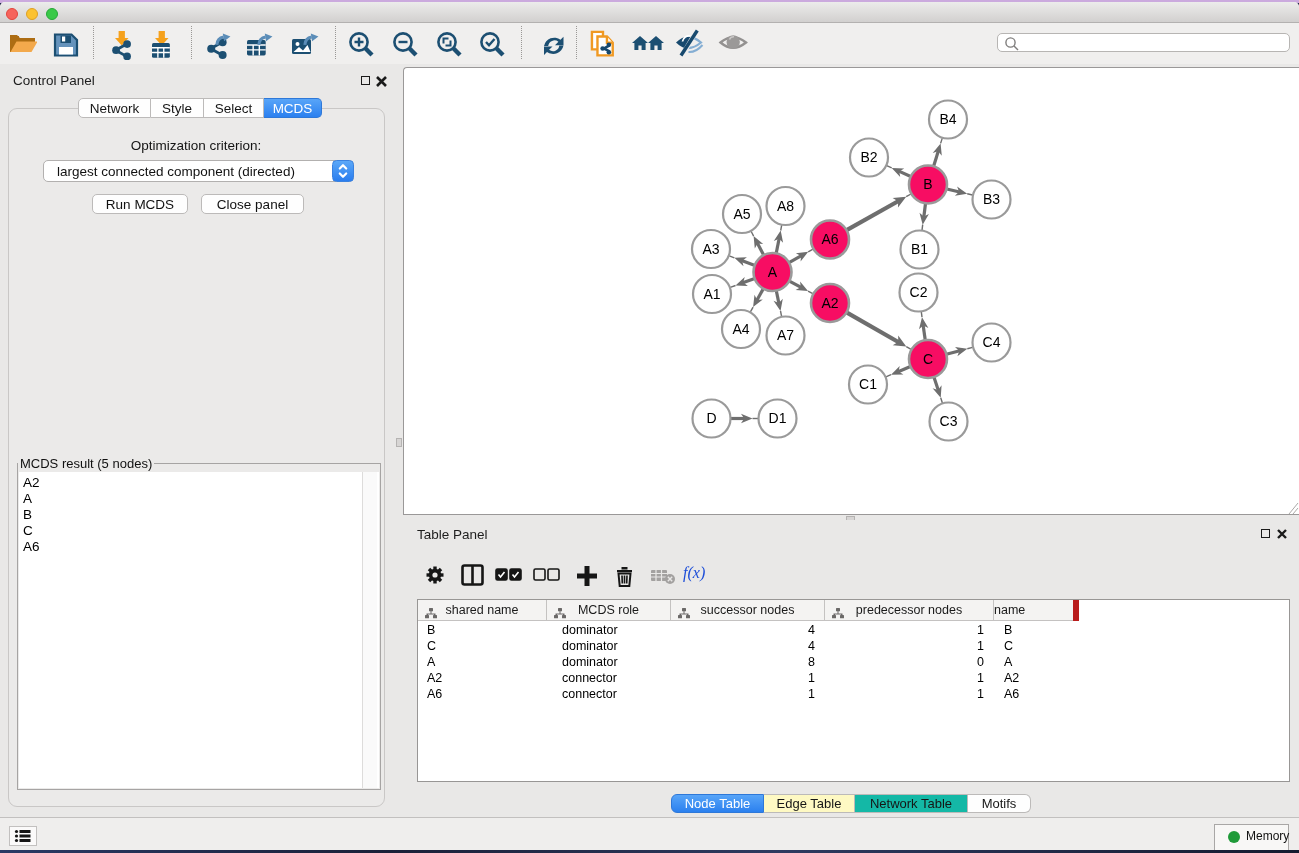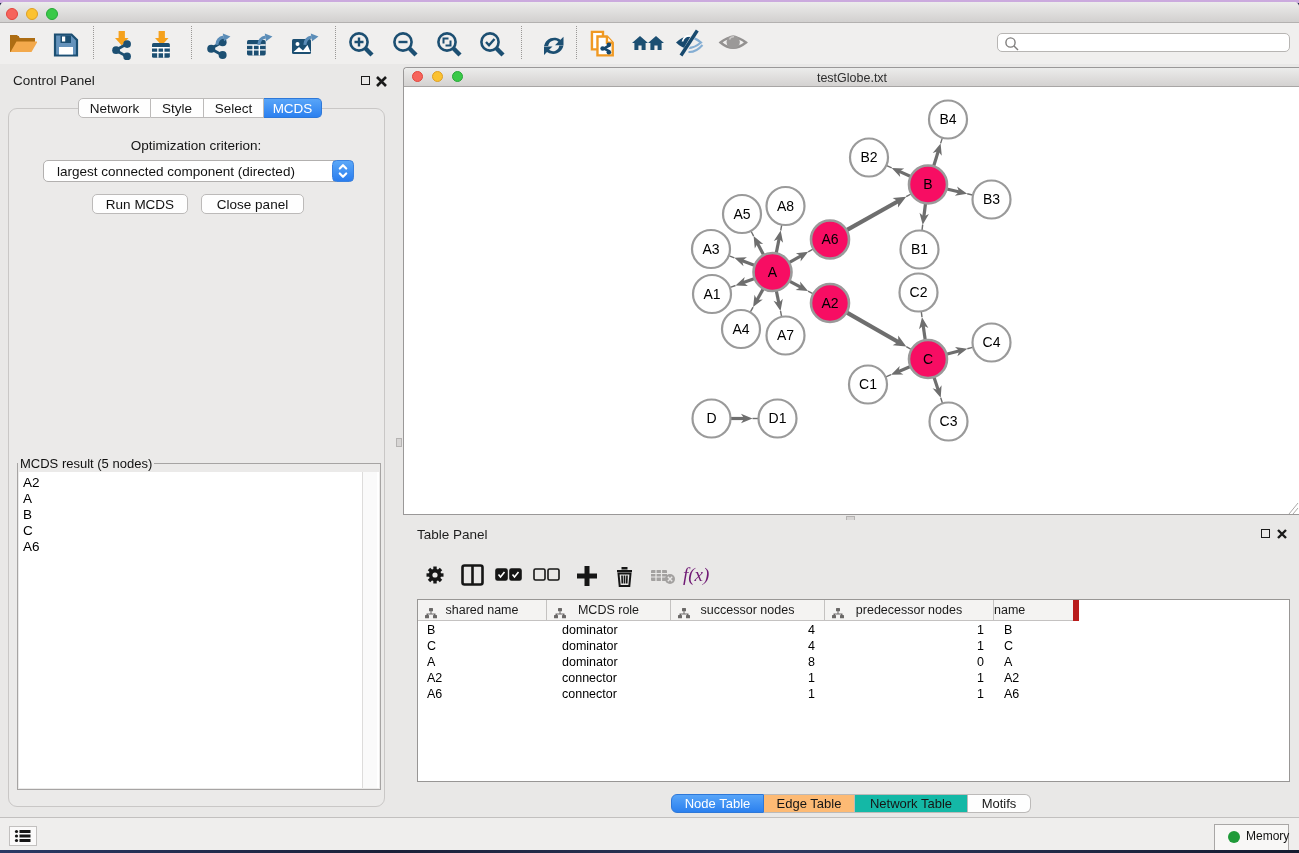--- a/index.html
+++ b/index.html
@@ -221,26 +221,20 @@
       <div class="abs" style="left:201px;top:130px;width:103px;height:20px;background:#fefefe;border:1px solid #bcbab9;border-radius:5px;font-size:13.5px;color:#111;text-align:center;line-height:20px">Close panel</div>
       <fieldset class="abs" style="left:17px;top:392px;width:364px;height:334px;border:1px solid #a6a4a3;padding:0">
         <legend style="padding:0 2px;font-size:13px;color:#111">MCDS result (5 nodes)</legend>
         <div class="abs" style="left:1px;top:1px;right:1px;bottom:1px;background:#fff">
           <div style="font-size:13.5px;color:#000;line-height:16px;padding:3px 0 0 4px">A2<br>A<br>B<br>C<br>A6</div>
           <div class="abs" style="right:2px;top:0;width:15px;bottom:0;background:#fafafa;border-left:1px solid #dddcdb"></div>
         </div>
       </fieldset>
     </div>
 <div class="abs" style="left:403px;top:65px;width:896px;height:448px;background:#fff;border:1px solid #9a9898;border-right:none;border-radius:4px 0 0 0">
-      <div class="abs" style="left:0;top:0;width:896px;height:19px;background:linear-gradient(#ececeb,#d4d2d1);border-bottom:1px solid #a8a6a5;border-radius:4px 0 0 0">
-        <div class="abs tl" style="left:8px;top:3px;width:11px;height:11px;background:#f6645c;border:1px solid #e2463d"></div>
-        <div class="abs tl" style="left:28px;top:3px;width:11px;height:11px;background:#fbc231;border:1px solid #dfa023"></div>
-        <div class="abs tl" style="left:48px;top:3px;width:11px;height:11px;background:#3ac948;border:1px solid #27a838"></div>
-        <div class="abs" style="width:100%;text-align:center;top:2.5px;font-size:12.5px;color:#2e2e2e">testGlobe.txt</div>
-      </div>
       <svg class="abs" style="left:0;top:19px" width="896" height="427" viewBox="0 0 896 427">
         <line x1="331.5" y1="198.5" x2="326.3" y2="200.3" stroke="#6e6e6e" stroke-width="1.4"></line>
 <line x1="353.5" y1="190.5" x2="338.8" y2="195.8" stroke="#6e6e6e" stroke-width="3.2"></line>
 <polygon points="331.5,198.5 340.7,190.1 339.3,195.6 343.9,199.0" fill="#6e6e6e"></polygon>
 <line x1="404.0" y1="204.1" x2="408.8" y2="206.7" stroke="#6e6e6e" stroke-width="1.4"></line>
 <line x1="382.6" y1="192.6" x2="397.1" y2="200.4" stroke="#6e6e6e" stroke-width="3.2"></line>
 <polygon points="404.0,204.1 391.6,202.9 396.7,200.2 396.1,194.5" fill="#6e6e6e"></polygon>
 <line x1="330.4" y1="170.8" x2="325.3" y2="168.8" stroke="#6e6e6e" stroke-width="1.4"></line>
 <line x1="353.5" y1="179.4" x2="337.7" y2="173.5" stroke="#6e6e6e" stroke-width="3.2"></line>
 <polygon points="330.4,170.8 342.9,170.3 338.2,173.7 339.5,179.2" fill="#6e6e6e"></polygon>
@@ -393,21 +387,21 @@
           </g>
         </svg></div>
       <div class="abs" style="left:255px;top:44px"><svg width="26" height="22" viewBox="0 0 26 22">
           <rect x="1" y="6" width="16" height="11" rx="1" fill="#a3a1a0"></rect>
           <g stroke="#e9e8e7" stroke-width="1.2">
             <path d="M1 9.5 h16 M1 13 h16 M6 6 v11 M11.5 6 v11"></path>
           </g>
           <circle cx="20" cy="15" r="5" fill="#a3a1a0"></circle>
           <path d="M17.8 12.8 l4.4 4.4 M22.2 12.8 l-4.4 4.4" stroke="#e9e8e7" stroke-width="1.4"></path>
         </svg></div>
-      <span class="abs" style="left:288px;top:44px;font-family:'Liberation Serif',serif;font-style:italic;font-size:19px;color:#701a75">f(x)</span>
+      <span class="abs" style="left:288px;top:44px;font-family:'Liberation Serif',serif;font-style:italic;font-size:16px;color:#1d4ed8">f(x)</span>
       <div class="abs" style="left:22px;top:79px;width:873px;height:183px;background:#fff;border:1px solid #989695">
         <div class="abs" style="left:0;top:0;width:661px;height:21px;background:#f4f3f2;border-bottom:1px solid #c4c2c1;font-size:12.5px;color:#1a1a1a">
           <div class="abs" style="left:0px;top:0;width:129px;height:21px;border-right:1px solid #c4c2c1;text-align:center;line-height:20px"><span class="abs" style="left:7px;top:5px"><svg width="12" height="11" viewBox="0 0 12 11">
                 <g fill="#6b6968">
                   <rect x="4" y="0" width="4" height="3.2" rx="0.5"></rect>
                   <rect x="0" y="7" width="4" height="3.2" rx="0.5"></rect>
                   <rect x="8" y="7" width="4" height="3.2" rx="0.5"></rect>
                   <path d="M5.5 3 h1 v2.5 h4 v2 h-1.5 v-1 h-6 v1 H1.5 v-2 h4z"></path>
                 </g>
               </svg></span>shared name</div>
@@ -457,21 +451,21 @@
         <div class="abs" style="left:307px;top:71px;width:90px;text-align:right;font-size:12.5px;color:#000">1</div>
         <div class="abs" style="left:476px;top:71px;width:90px;text-align:right;font-size:12.5px;color:#000">1</div>
         <div class="abs" style="left:586px;top:71px;font-size:12.5px;color:#000">A2</div>
         <div class="abs" style="left:9px;top:87px;font-size:12.5px;color:#000">A6</div>
         <div class="abs" style="left:144px;top:87px;font-size:12.5px;color:#000">connector</div>
         <div class="abs" style="left:307px;top:87px;width:90px;text-align:right;font-size:12.5px;color:#000">1</div>
         <div class="abs" style="left:476px;top:87px;width:90px;text-align:right;font-size:12.5px;color:#000">1</div>
         <div class="abs" style="left:586px;top:87px;font-size:12.5px;color:#000">A6</div>
       </div>
       <div class="abs" style="left:276px;top:274px;width:93px;height:19px;background:linear-gradient(#58a5f8,#2b80ef);color:#fff;border:1px solid #2e78d8;border-radius:6px 0 0 6px;font-size:13px;text-align:center;line-height:18px">Node Table</div>
-      <div class="abs" style="left:369px;top:274px;width:91px;height:19px;background:#fdba74;color:#161616;border:1px solid #bcbab9;border-left:none;border-radius:0 0 0 0;font-size:13px;text-align:center;line-height:18px">Edge Table</div>
+      <div class="abs" style="left:369px;top:274px;width:91px;height:19px;background:#fef9c3;color:#161616;border:1px solid #bcbab9;border-left:none;border-radius:0 0 0 0;font-size:13px;text-align:center;line-height:18px">Edge Table</div>
       <div class="abs" style="left:460px;top:274px;width:113px;height:19px;background:#14b8a6;color:#161616;border:1px solid #bcbab9;border-left:none;border-radius:0 0 0 0;font-size:13px;text-align:center;line-height:18px">Network Table</div>
       <div class="abs" style="left:573px;top:274px;width:63px;height:19px;background:#fefefe;color:#161616;border:1px solid #bcbab9;border-left:none;border-radius:0 6px 6px 0;font-size:13px;text-align:center;line-height:18px">Motifs</div>
     </div>
 <div class="abs statusdiv"></div>
 <div class="abs statusbar"></div>
 <div class="abs listbtn"><svg width="26" height="18" viewBox="0 0 26 18">
         <g fill="#161616">
           <circle cx="6.5" cy="4.5" r="1.6"></circle>
           <circle cx="6.5" cy="9" r="1.6"></circle>
           <circle cx="6.5" cy="13.5" r="1.6"></circle>

